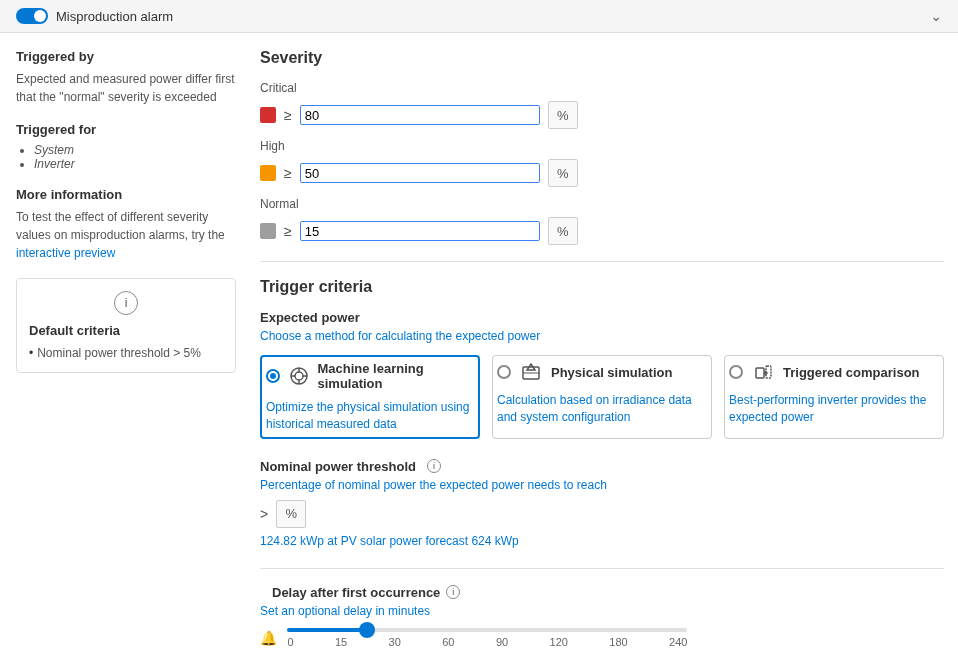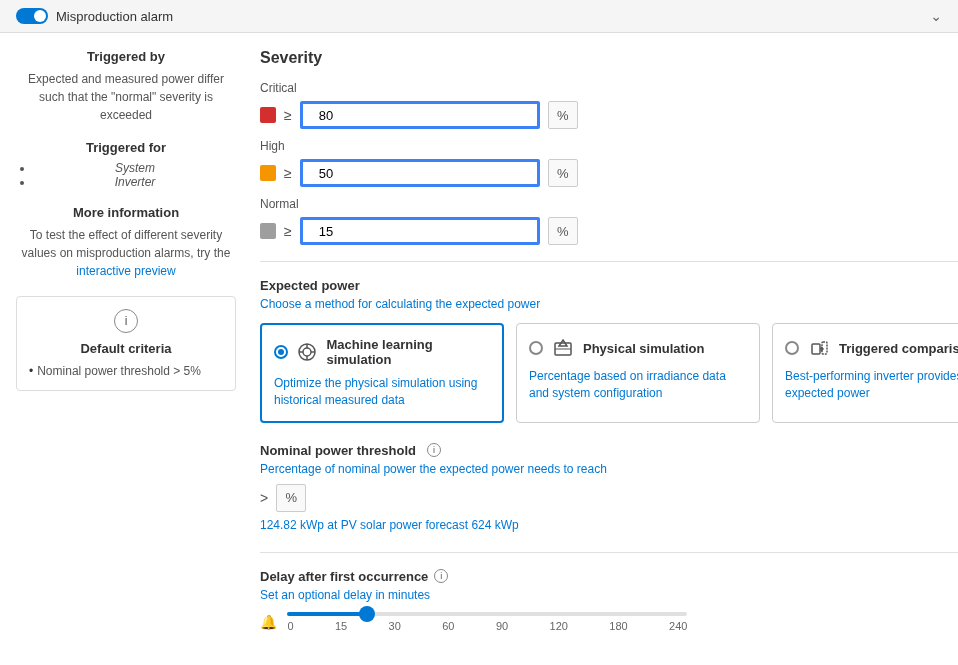--- a/index.html
+++ b/index.html
@@ -61,21 +61,20 @@
     .main-layout {
       display: flex;
       padding: 16px;
       gap: 24px;
     }
 
     
     .sidebar {
       width: 220px;
       flex-shrink: 0;
-      text-align: center;
     }
 
     .sidebar-section {
       margin-bottom: 16px;
     }
 
     .sidebar-section-title {
       font-weight: 700;
       font-size: 13px;
       margin-bottom: 6px;
@@ -174,24 +173,24 @@
     }
 
     .severity-gte {
       color: #555;
       font-size: 14px;
     }
 
     .severity-input {
       flex: 1;
       max-width: 240px;
-      height: 28px;
-      border: 3px solid #3b82f6;
+      height: 20px;
+      border: 1px solid #3b82f6;
       border-radius: 2px;
-      padding: 0 16px;
+      padding: 0 4px;
       font-size: 13px;
     }
 
     .severity-unit {
       width: 30px;
       height: 28px;
       border: 1px solid #ccc;
       border-radius: 2px;
       display: flex;
       align-items: center;
@@ -223,22 +222,22 @@
 
     .method-cards {
       display: flex;
       gap: 12px;
       margin-bottom: 20px;
     }
 
     .method-card {
       border: 1px solid #ccc;
       border-radius: 4px;
-      padding: 12px;
-      width: 244px;
+      padding: 4px;
+      width: 220px;
       cursor: pointer;
       position: relative;
     }
 
     .method-card.selected {
       border: 2px solid #0078d4;
     }
 
     .method-card-header {
       display: flex;
@@ -369,20 +368,21 @@
     }
 
     
     .delay-section {}
 
     .delay-header {
       display: flex;
       align-items: center;
       gap: 6px;
       margin-bottom: 4px;
+      margin-left: 12px;
     }
 
     .delay-title {
       font-size: 13px;
       font-weight: 600;
     }
 
     .delay-sublabel {
       font-size: 12px;
       color: #0078d4;
@@ -453,21 +453,21 @@
   </div>
   <span class="chevron-up">⌄</span>
 </div>
 
 <div class="main-layout">
 
   <div class="sidebar">
 
     <div class="sidebar-section">
       <div class="sidebar-section-title">Triggered by</div>
-      <div class="sidebar-text">Expected and measured power differ such that the "normal" severity is exceeded</div>
+      <div class="sidebar-text">Expected and measured power differ first that the "normal" severity is exceeded</div>
     </div>
 
     <div class="sidebar-section">
       <div class="sidebar-section-title">Triggered for</div>
       <ul class="sidebar-list">
         <li>System</li>
         <li>Inverter</li>
       </ul>
     </div>
 
@@ -516,20 +516,21 @@
         <div class="severity-color-box" style="background:#9e9e9e;"></div>
         <span class="severity-gte">≥</span>
         <input class="severity-input" type="text" value="15" style="">
         <div class="severity-unit">%</div>
       </div>
     </div>
 
     <hr class="divider">
 
     <div class="trigger-section">
+      <div class="section-title">Trigger criteria</div>
       <div class="trigger-label">Expected power</div>
       <div class="trigger-sublabel">Choose a method for calculating the expected power</div>
 
       <div class="method-cards">
 
         <div class="method-card selected">
           <div class="method-card-header">
             <div class="radio-outer">
               <div class="radio-inner"></div>
             </div>
@@ -553,21 +554,21 @@
             <div class="radio-empty"></div>
             <div class="method-icon">
               <svg width="20" height="20" viewBox="0 0 20 20" fill="none">
                 <rect x="2" y="5" width="16" height="12" rx="1" stroke="#555" stroke-width="1.5"></rect>
                 <polygon points="10,2 14,8 6,8" stroke="#555" stroke-width="1.5" fill="none"></polygon>
                 <line x1="2" y1="11" x2="18" y2="11" stroke="#555" stroke-width="1"></line>
               </svg>
             </div>
             <div class="method-name">Physical simulation</div>
           </div>
-          <div class="method-desc">Percentage based on irradiance data and system configuration</div>
+          <div class="method-desc">Calculation based on irradiance data and system configuration</div>
         </div>
 
         <div class="method-card">
           <div class="method-card-header">
             <div class="radio-empty"></div>
             <div class="method-icon">
               <svg width="20" height="20" viewBox="0 0 20 20" fill="none">
                 <rect x="3" y="6" width="8" height="10" rx="1" stroke="#555" stroke-width="1.5"></rect>
                 <rect x="13" y="4" width="5" height="12" rx="1" stroke="#555" stroke-width="1.5" stroke-dasharray="2 1"></rect>
                 <line x1="11" y1="11" x2="13" y2="11" stroke="#555" stroke-width="1.5"></line>

